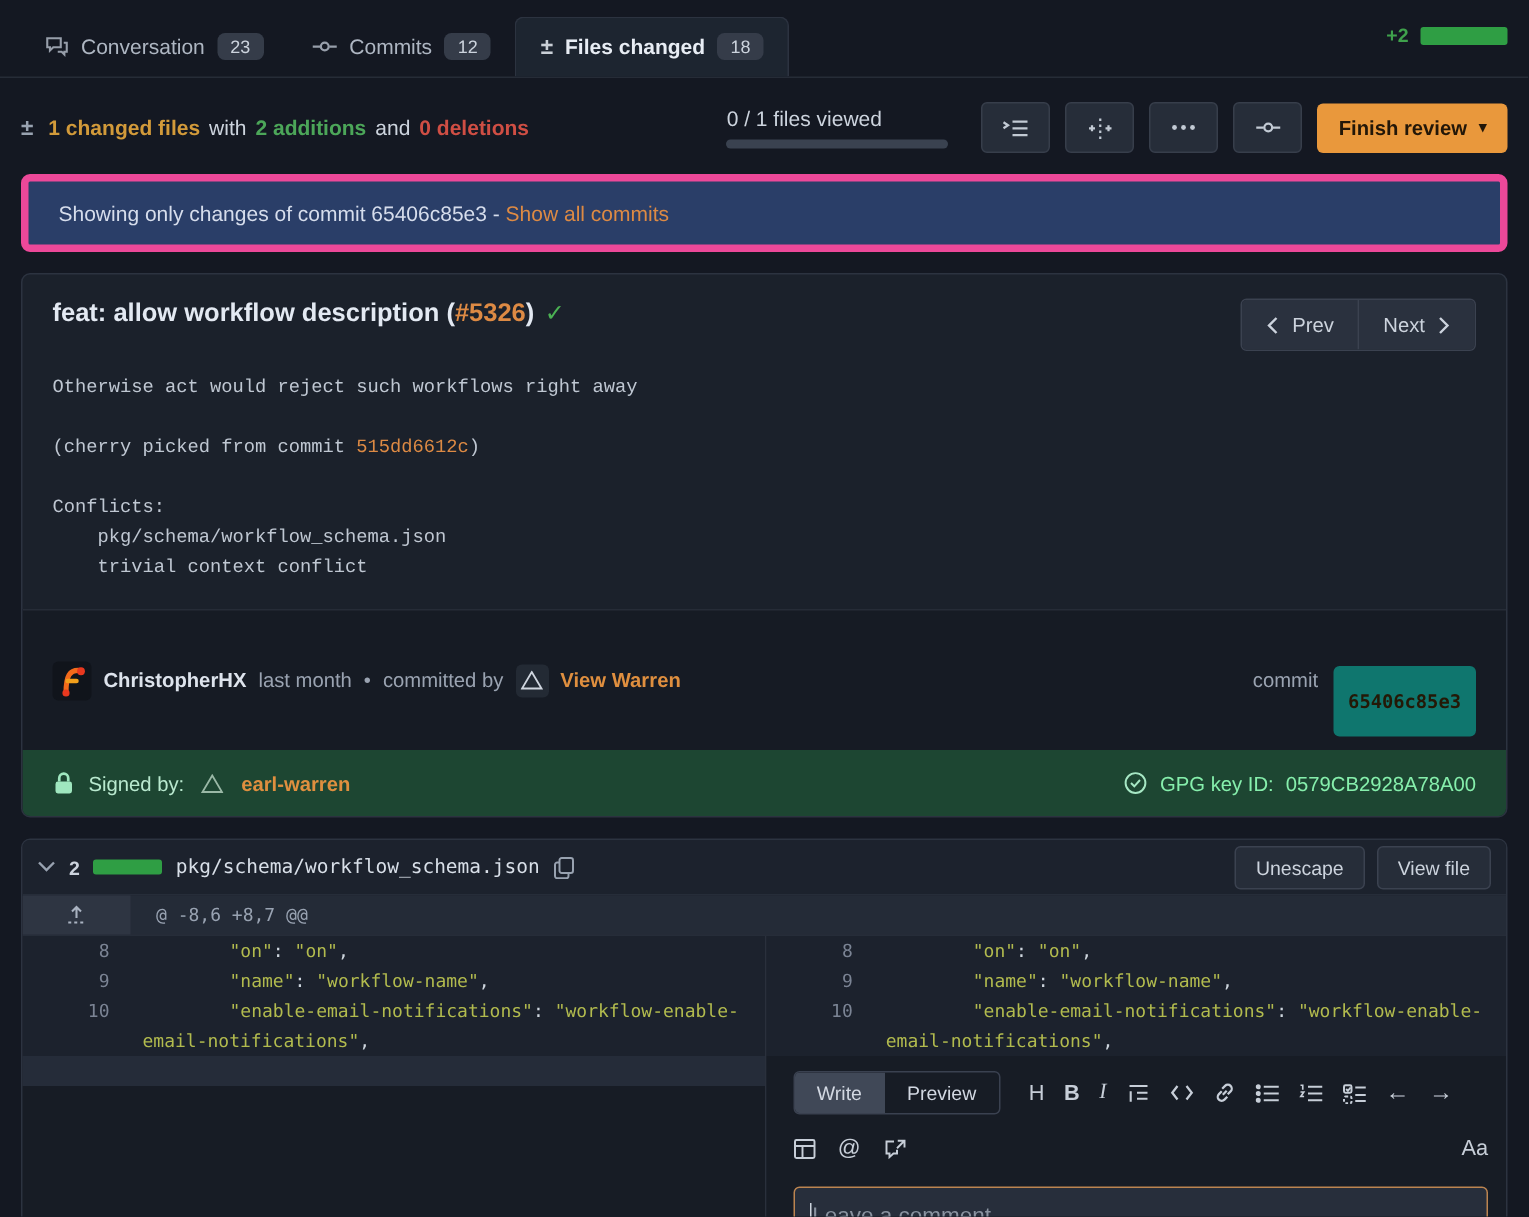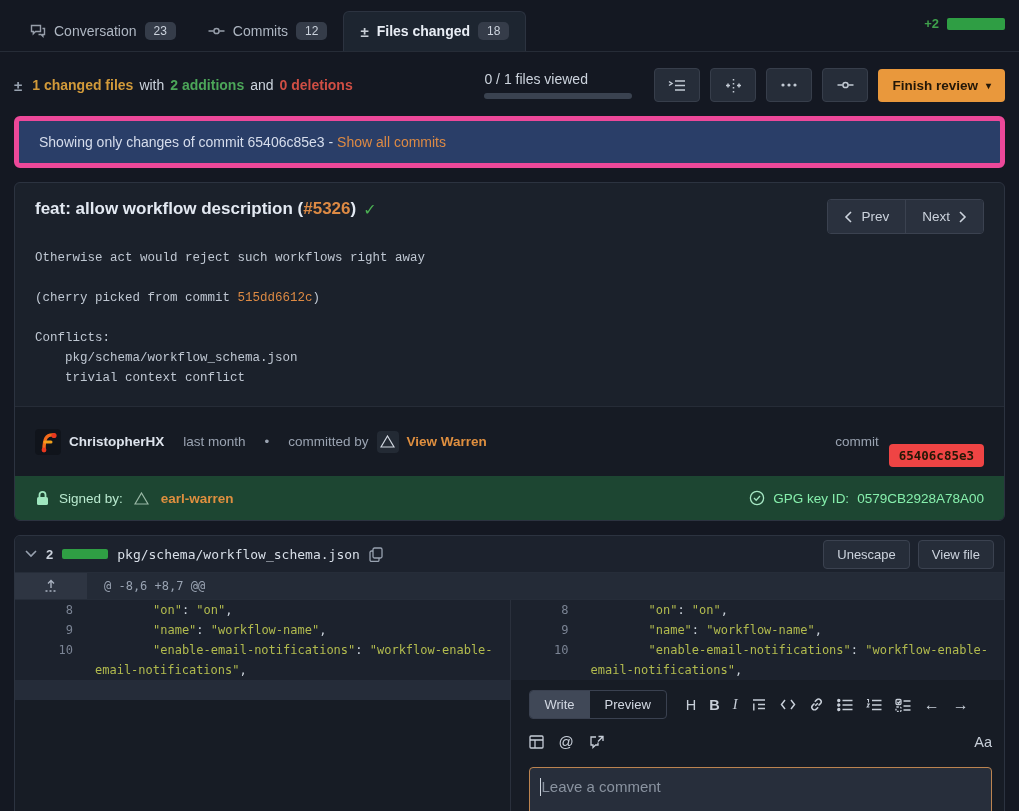--- a/index.html
+++ b/index.html
@@ -53,24 +53,24 @@
   .pn-group { margin-left:auto; display:inline-flex; border:1px solid #3b4250; border-radius:4px; overflow:hidden; }
   .pn-btn { display:flex; align-items:center; gap:8px; background:#2a313e; color:#ccd3dd; font-size:13.5px; padding:9px 16px; cursor:pointer; border:none; }
   .pn-btn + .pn-btn { border-left:1px solid #3b4250; }
   .commit-body { padding:8px 20px 18px 20px; font-family:Liberation Mono, monospace; font-size:12.5px; line-height:1.6; color:#bfc7d2; white-space:pre-wrap; }
   .commit-body .hash { color:#dd8a44; }
   .author-row { display:flex; align-items:center; gap:8px; padding:9px 20px; background:#161b24; border-top:1px solid #262c37; }
   .avatar { border-radius:4px; overflow:hidden; flex:none; }
   .avatar.a26 { width:26px; height:26px; background:#10141b; }
   .avatar.a22 { width:22px; height:22px; background:#232a34; display:flex; align-items:center; justify-content:center; }
   .author-name { font-weight:bold; color:#dde3ec; font-size:13.5px; }
-  .muted { color:#9aa3b1; font-size:13.5px;margin-left:11px; }
+  .muted { color:#9aa3b1; font-size:13.5px; }
   .committer-name { color:#df8f3f; font-weight:bold; font-size:13.5px; }
   .commit-sha-wrap { margin-left:auto; display:flex; align-items:center; gap:10px; }
-  .sha-badge { background:#ef4444; color:#241806; font-family:"DejaVu Sans Mono", monospace; font-size:12.5px; font-weight:bold; padding:4px 10px; border-radius:4px; cursor:pointer;margin-top:28px; }
+  .sha-badge { background:#0f766e; color:#241806; font-family:"DejaVu Sans Mono", monospace; font-size:12.5px; font-weight:bold; padding:16px 10px; border-radius:4px; cursor:pointer;margin-top:28px; }
   .signed-row { display:flex; align-items:center; gap:9px; padding:12px 20px; background:#1d4632; color:#b9e9cf; font-size:13.5px; }
   .signed-row .signer { color:#df8f3f; font-weight:bold; }
   .signed-right { margin-left:auto; display:flex; align-items:center; gap:8px; color:#86efac; }
   .tri-avatar { width:20px; height:20px; border-radius:3px; display:flex; align-items:center; justify-content:center; }
 
   
   .diff-box { margin:14px 14px 0 14px; border:1px solid #2c3340; border-radius:6px 6px 0 0; height:324px; overflow:hidden; background:#1c222d; }
   .file-header { display:flex; align-items:center; gap:9px; padding:7px 10px; background:#1c222d; border-bottom:1px solid #262d39; height:37px; }
   .file-header .chev { color:#98a2b0; cursor:pointer; }
   .file-lines { font-weight:bold; font-size:13px; color:#ccd3dd; }

